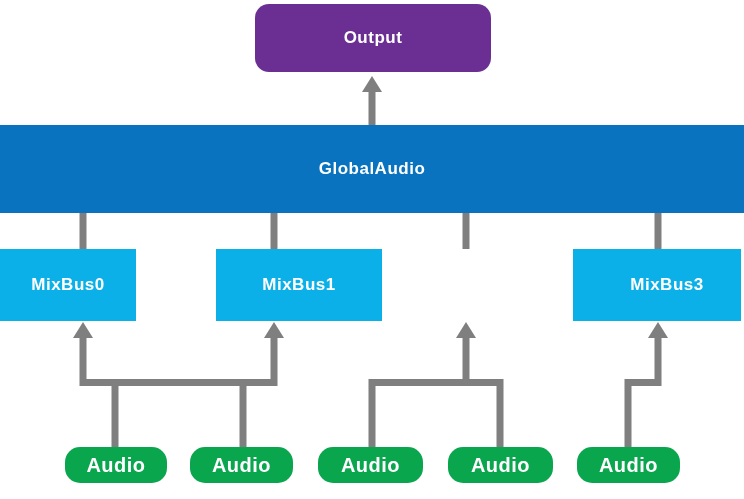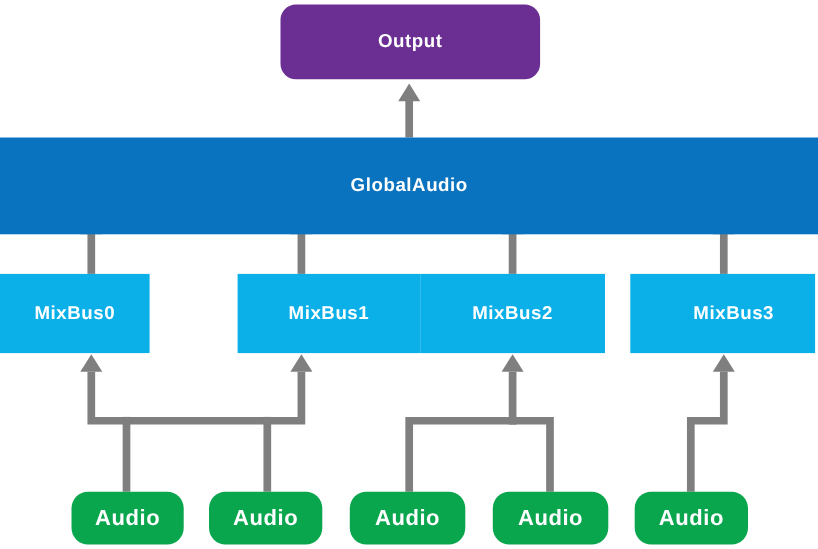--- a/index.html
+++ b/index.html
@@ -33,21 +33,21 @@
   }
   .node.mixbus{
     top:249px;height:72px;
     background:var(--cyan,#0cb0e8);
   }
   .mixbus0{left:0;width:136px;}
   .mixbus1{left:192px;width:166px;margin-left:24px;}
   .mixbus2{left:382px;width:168px;}
   .mixbus3{left:573px;width:168px;padding-left:20px;}
   .node.audio{
-    top:447px;height:48px;
+    top:447px;height:36px;
     background:var(--green,#0aa64e);
     border-radius:15px;
     font-size:20px;
   }
   .audio0{left:65px;width:102px;}
   .audio1{left:190px;width:103px;}
   .audio2{left:318px;width:105px;}
   .audio3{left:448px;width:105px;}
   .audio4{left:577px;width:103px;}
 </style>
@@ -83,21 +83,20 @@
     <path class="wire" d="M628,447 V382.5 H658 V338"></path>
     <polygon class="head" points="648,338 668,338 658,322"></polygon>
   </svg>
 
   <div class="node output">Output</div>
 
   <div class="node global">GlobalAudio</div>
 
   <div class="node mixbus mixbus0">MixBus0</div>
   <div class="node mixbus mixbus1">MixBus1</div>
-  <div class="node mixbus mixbus2">MixBus2</div>
   <div class="node mixbus mixbus3">MixBus3</div>
 
   <div class="node audio audio0">Audio</div>
   <div class="node audio audio1">Audio</div>
   <div class="node audio audio2">Audio</div>
   <div class="node audio audio3">Audio</div>
   <div class="node audio audio4">Audio</div>
 
 </div>
 

